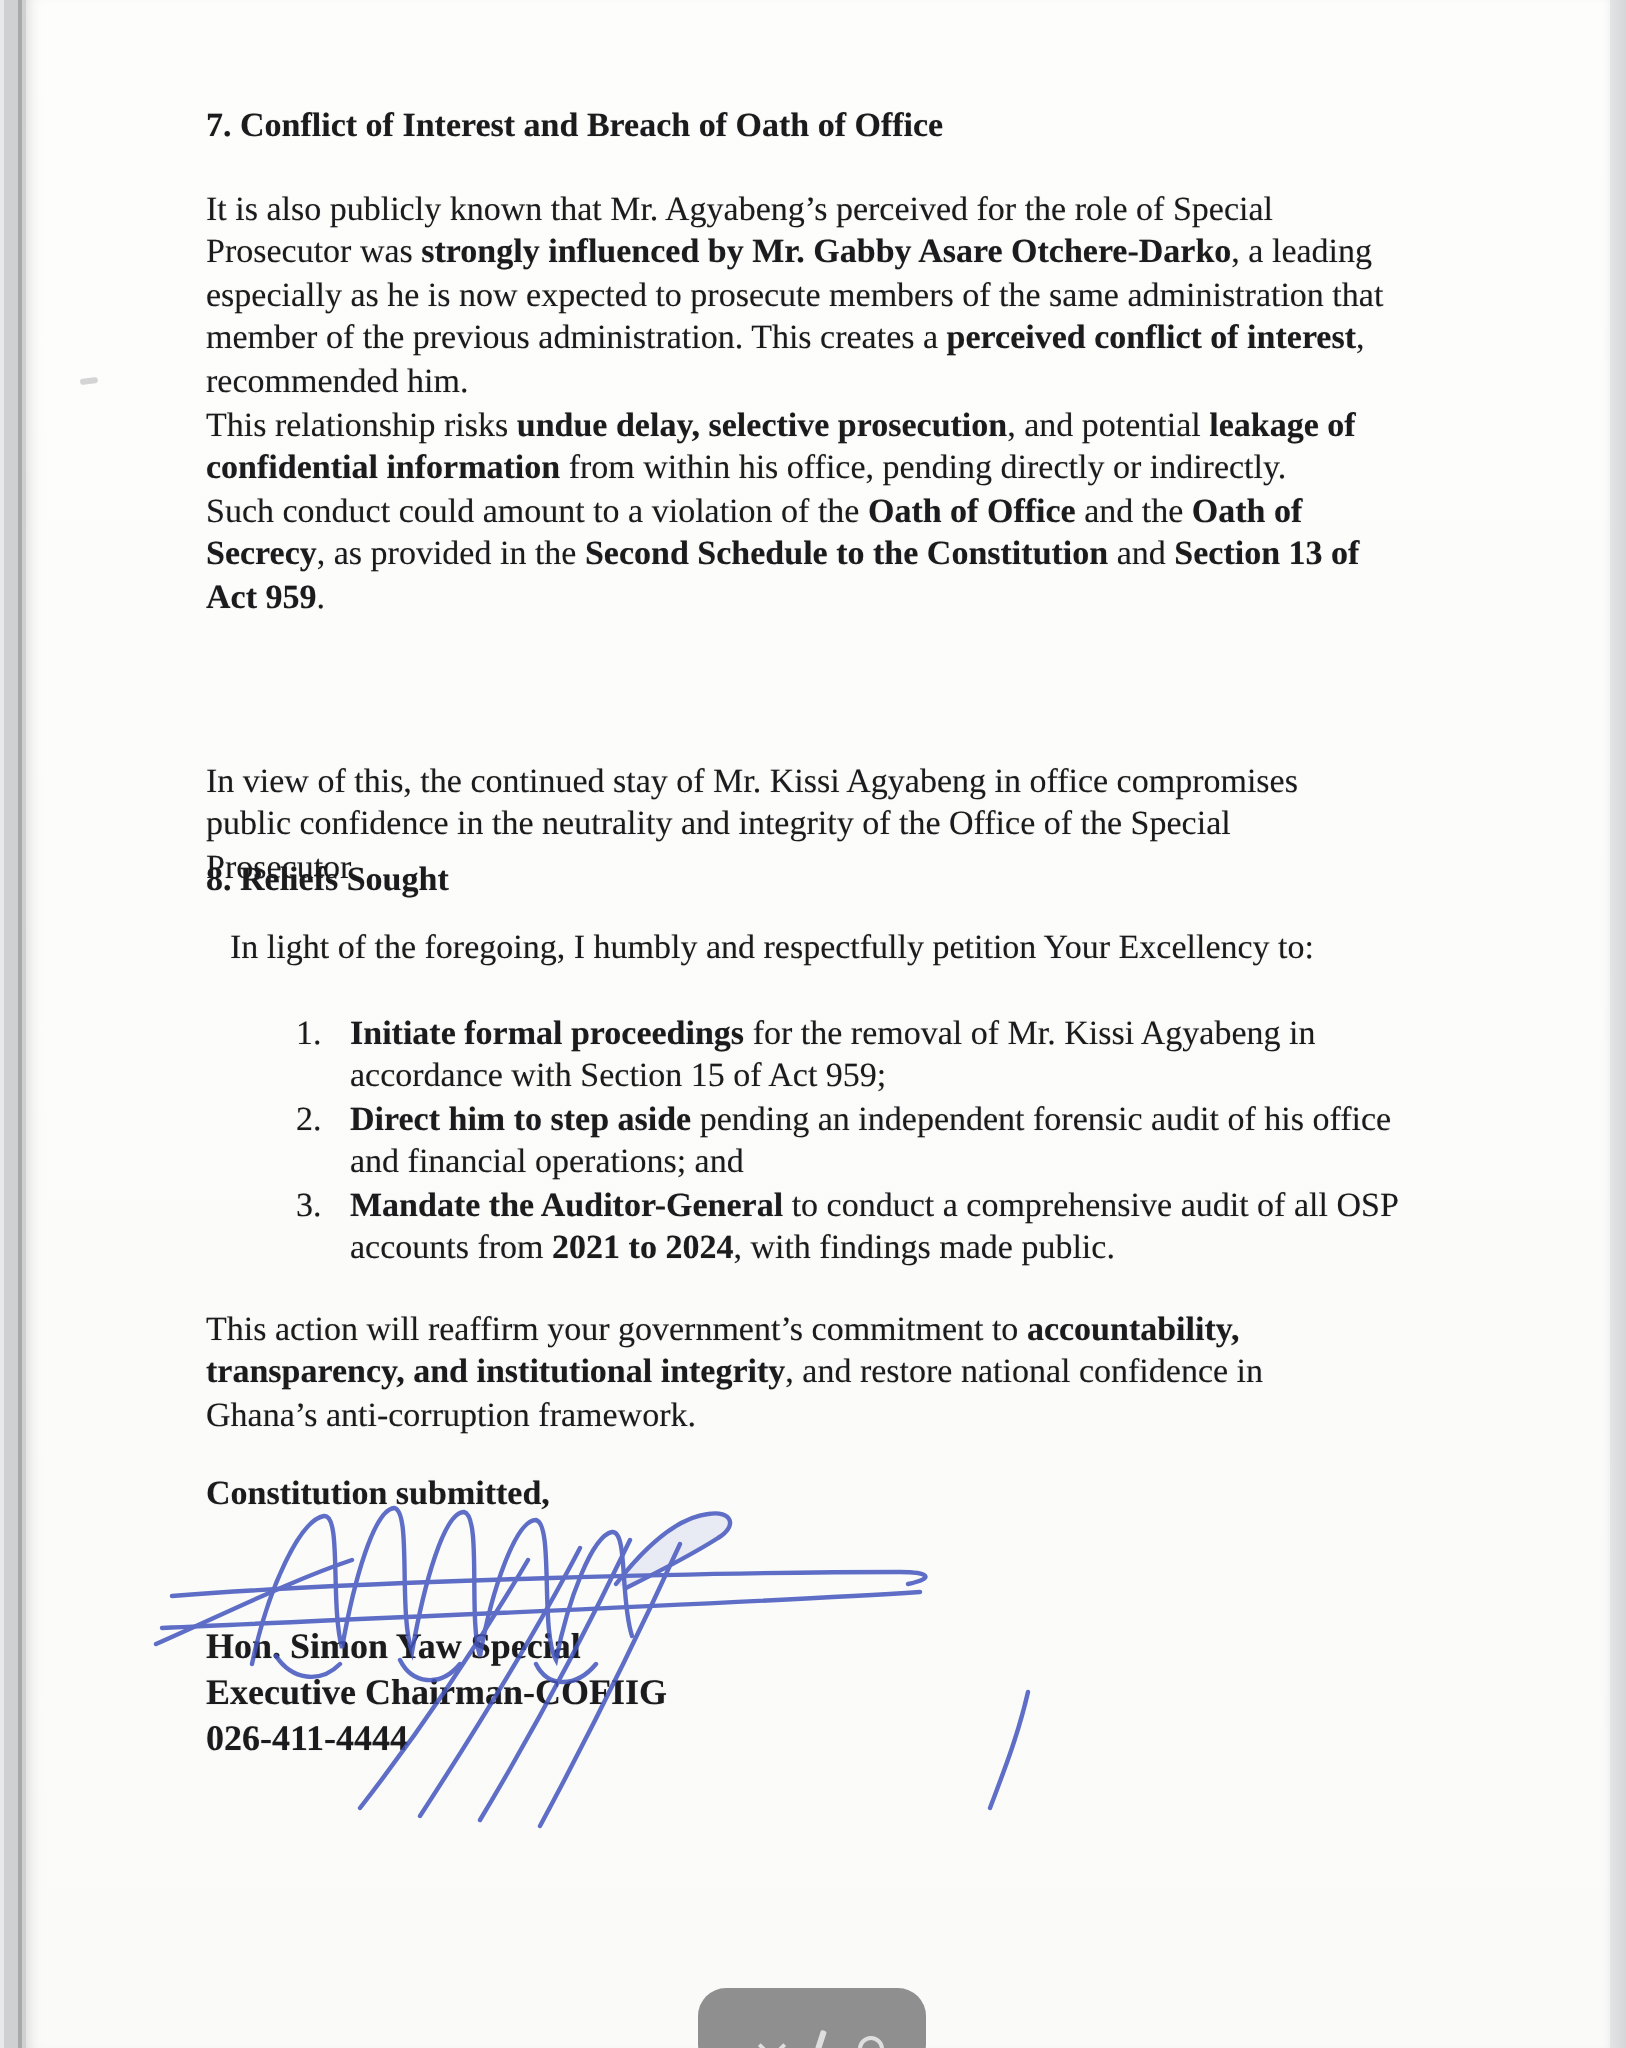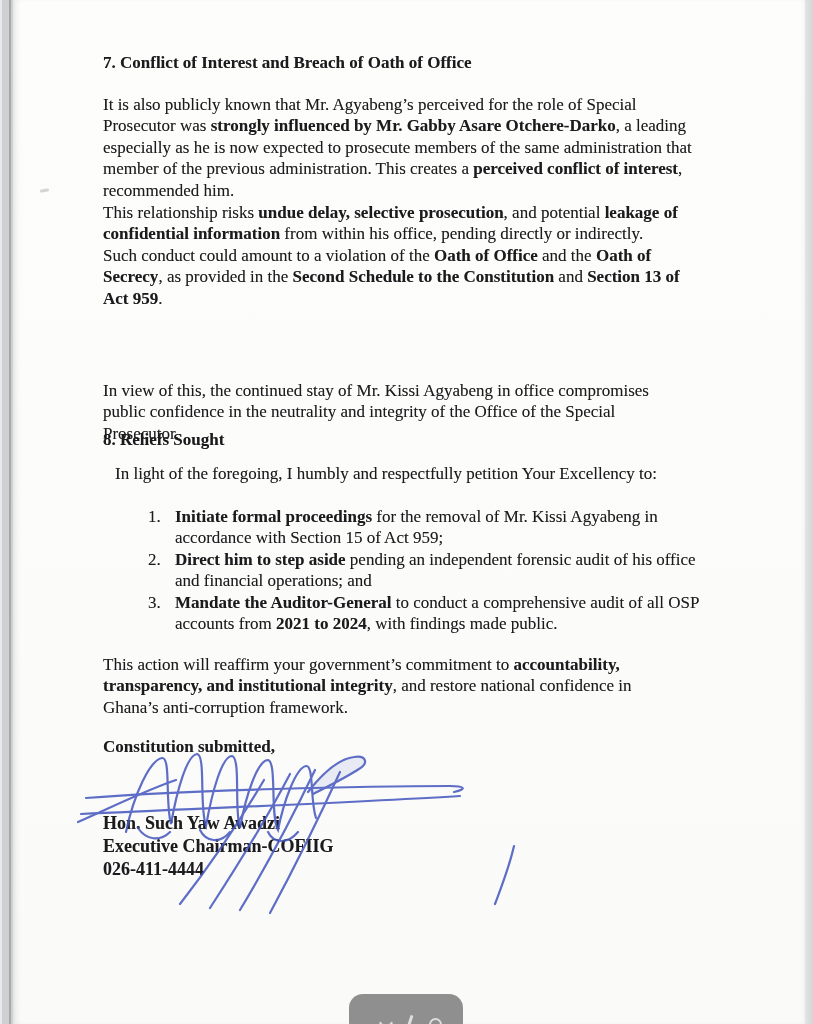--- a/index.html
+++ b/index.html
@@ -113,21 +113,21 @@
 
     <div class="block" style="top:654px;">
       <div class="line"><span>This action will reaffirm your government’s commitment to </span><span class="b">accountability,</span></div>
       <div class="line"><span class="b">transparency, and institutional integrity</span><span>, and restore national confidence in</span></div>
       <div class="line"><span>Ghana’s anti-corruption framework.</span></div>
     </div>
 
     <div class="block closing" style="top:736px;">Constitution submitted,</div>
 
     <div class="block signer" style="top:812px;">
-      <div class="line">Hon. Such Yaw Awadzi</div>
+      <div class="line">Hon. Simon Yaw Special</div>
       <div class="line">Executive Chairman-COFIIG</div>
       <div class="line">026-411-4444</div>
     </div>
 
     <svg class="sig-svg" viewBox="0 0 460 192">
       <g fill="none" stroke="var(--signature-ink)" stroke-width="2.2" stroke-linecap="round" opacity="0.85">
 
         <path d="M 58,104 C 66,66 82,32 94,30 C 103,29 97,74 103,96 C 109,62 119,27 129,26 C 138,27 131,78 138,98 C 144,64 154,28 164,28 C 173,30 166,82 172,100 C 178,66 190,32 200,32 C 209,34 202,88 210,102 C 216,72 228,40 238,38 C 246,37 242,72 248,90"></path>
 
         <path d="M 70,100 C 78,112 92,114 102,104 M 132,102 C 138,114 152,116 162,104 M 200,104 C 206,116 220,116 230,104"></path>

